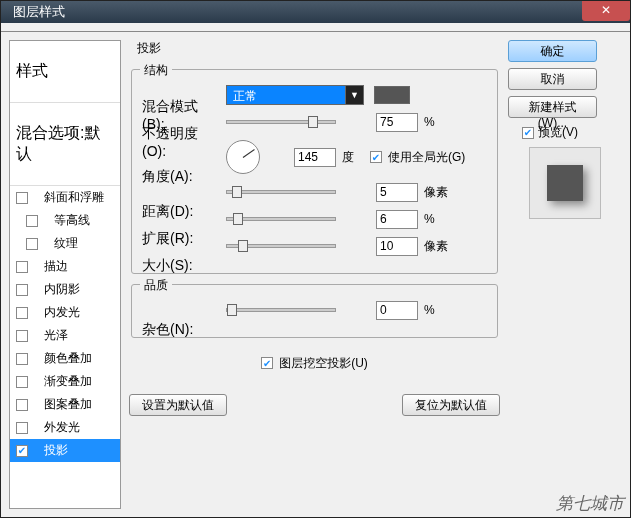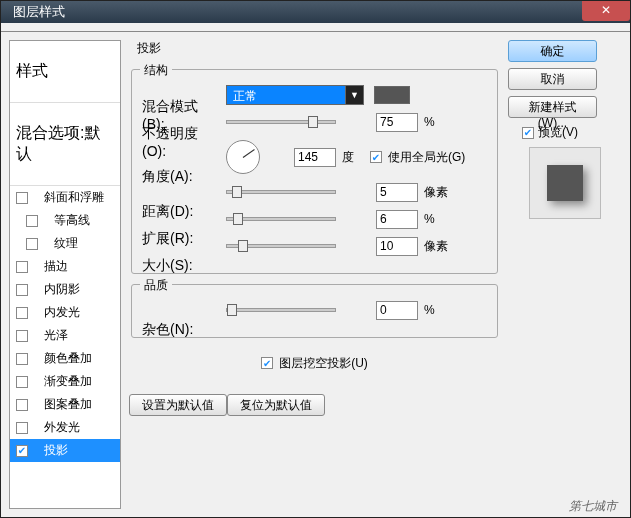--- a/index.html
+++ b/index.html
@@ -31,23 +31,23 @@
 .unit { font-size: 12px; min-width: 22px; }
 .angle-dial { width: 34px; height: 34px; border: 1px solid #888; border-radius: 50%; background: #fff; position: relative; }
 .angle-dial::after { content: ""; position: absolute; width: 14px; height: 1px; background: #333; top: 50%; left: 50%; transform-origin: left; transform: rotate(-35deg); }
 .contour-swatch { width: 34px; height: 26px; border: 1px solid #666; background: linear-gradient(135deg,#fff 0%,#fff 48%,#000 48%,#888 52%,#888 100%); cursor: pointer; }
 .btn { height: 22px; border: 1px solid #888; border-radius: 3px; background: linear-gradient(#fff,#e0e0e0); padding: 2px 12px; cursor: pointer; font-size: 12px; }
 .btn-wide { width: 89px; margin-bottom: 6px; display: block; text-align: center; }
 .btn-ok { background: linear-gradient(#cfe8ff,#9fd0ff); border-color: #5a9fd6; }
 .preview-chk { display: flex; align-items: center; gap: 4px; margin: 6px 0 6px 14px; }
 .preview-box { width: 72px; height: 72px; border: 1px solid #bbb; background: #e8e8e8; margin: 4px auto; display: flex; align-items: center; justify-content: center; }
 .preview-inner { width: 36px; height: 36px; background: #555; box-shadow: 4px 4px 8px rgba(0,0,0,0.4); }
-.action-row { display:flex; justify-content:flex-start; margin-top:8px;}
+.action-row { display:flex; justify-content:space-between; margin-top:8px;}
 .section-title { margin: 0 0 4px 8px; font-size: 12px; }
-.watermark { position:absolute; right:13px; bottom:2px; color:#666; font-size:12px; font-style:italic; }
+.watermark { position:absolute; right:6px; bottom:2px; color:#666; font-size:17px; font-style:italic; }
 </style>
 </head>
 <body>
 
 <div class="window">
 
   <div class="titlebar">
     <span class="title">图层样式</span>
     <div class="close-btn">✕</div>
   </div>

